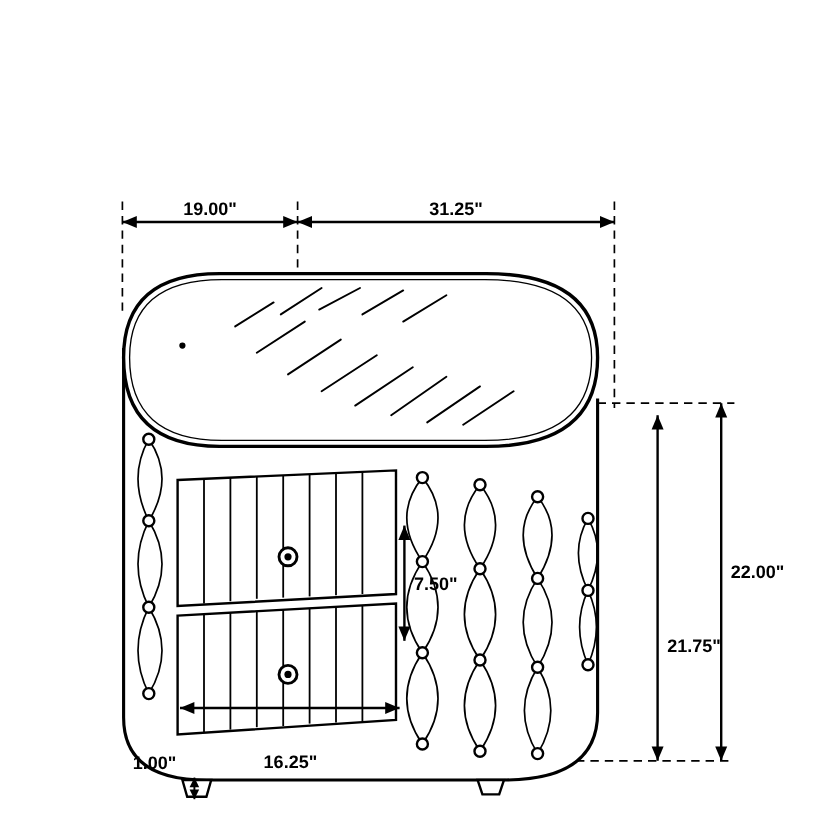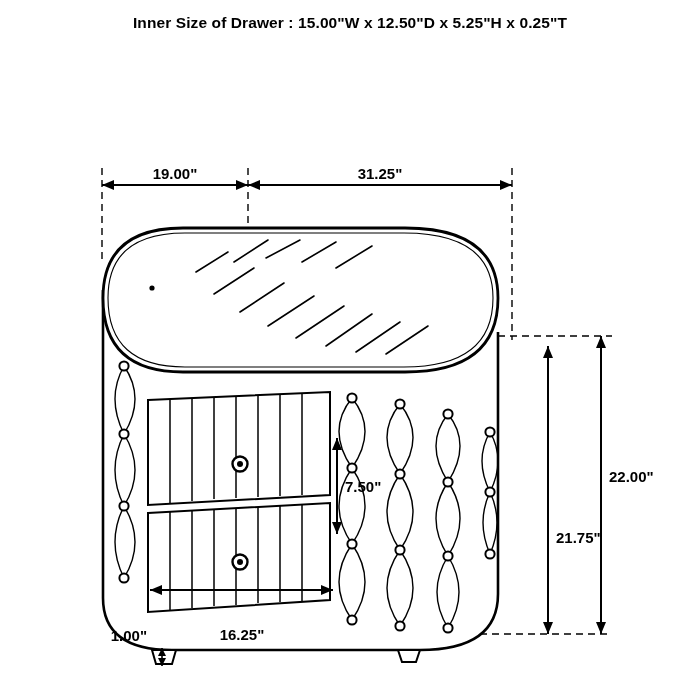--- a/index.html
+++ b/index.html
@@ -42,21 +42,20 @@
     font-size: 15px;
     font-weight: bold;
     fill: #000000;
   }
 </style>
 </head>
 <body>
 
 <div id="stage">
 
-  <div id="title">Inner Size of Drawer : 15.00"W x 12.50"D x 5.25"H x 0.25"T</div>
 
   <svg class="diagram" viewBox="0 0 700 700">
 
     <g stroke="#000" stroke-width="1.4" fill="none" stroke-dasharray="7,5">
 
       <line x1="102" y1="168" x2="102" y2="262"></line>
 
       <line x1="248" y1="168" x2="248" y2="240"></line>
 
       <line x1="512" y1="168" x2="512" y2="340"></line>

